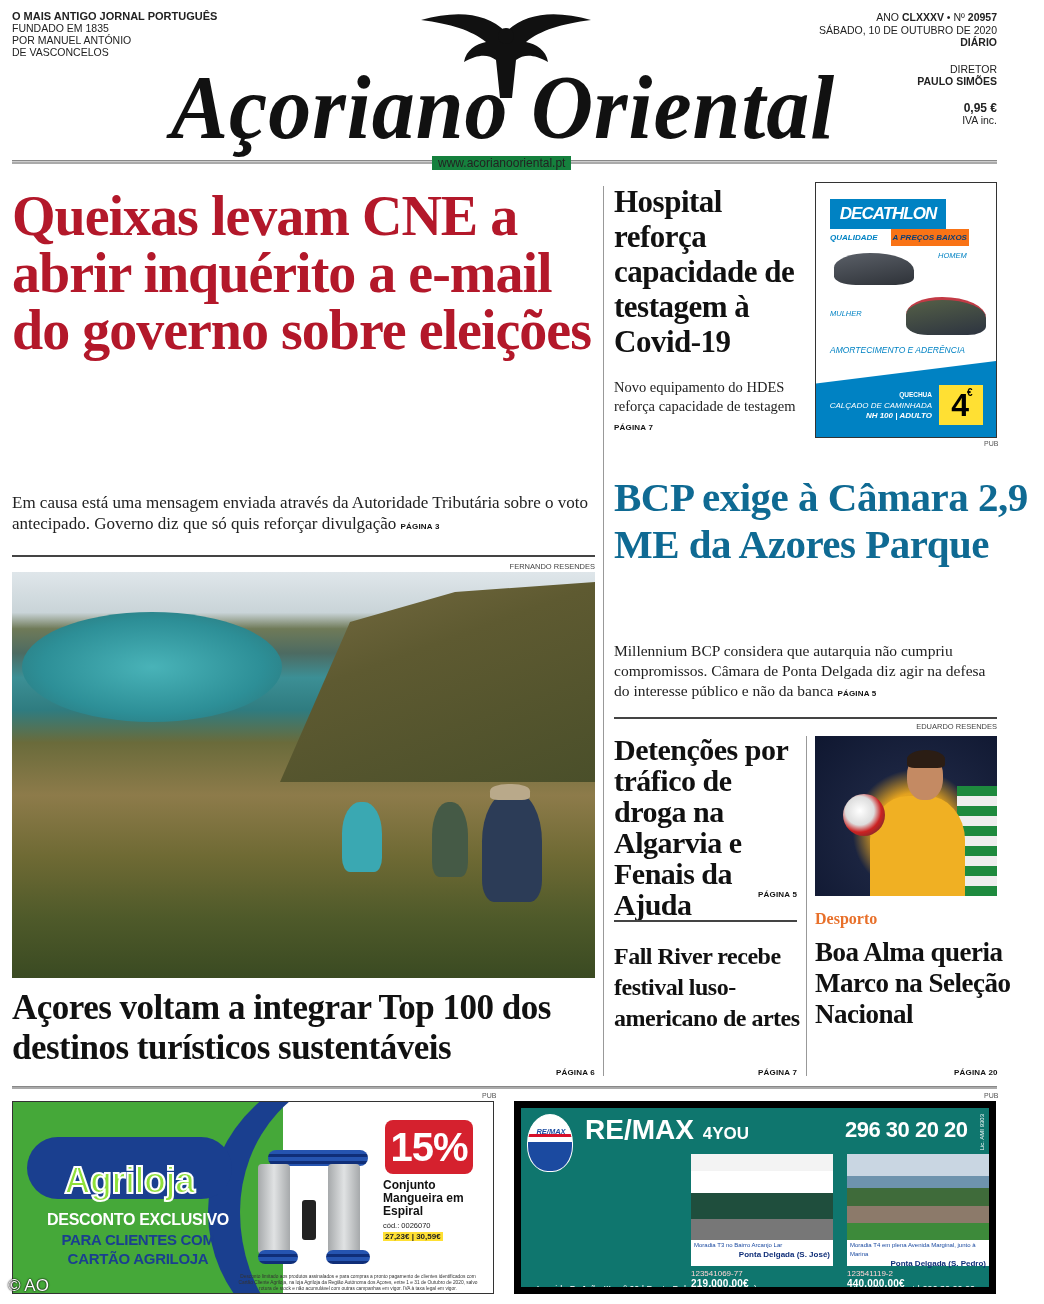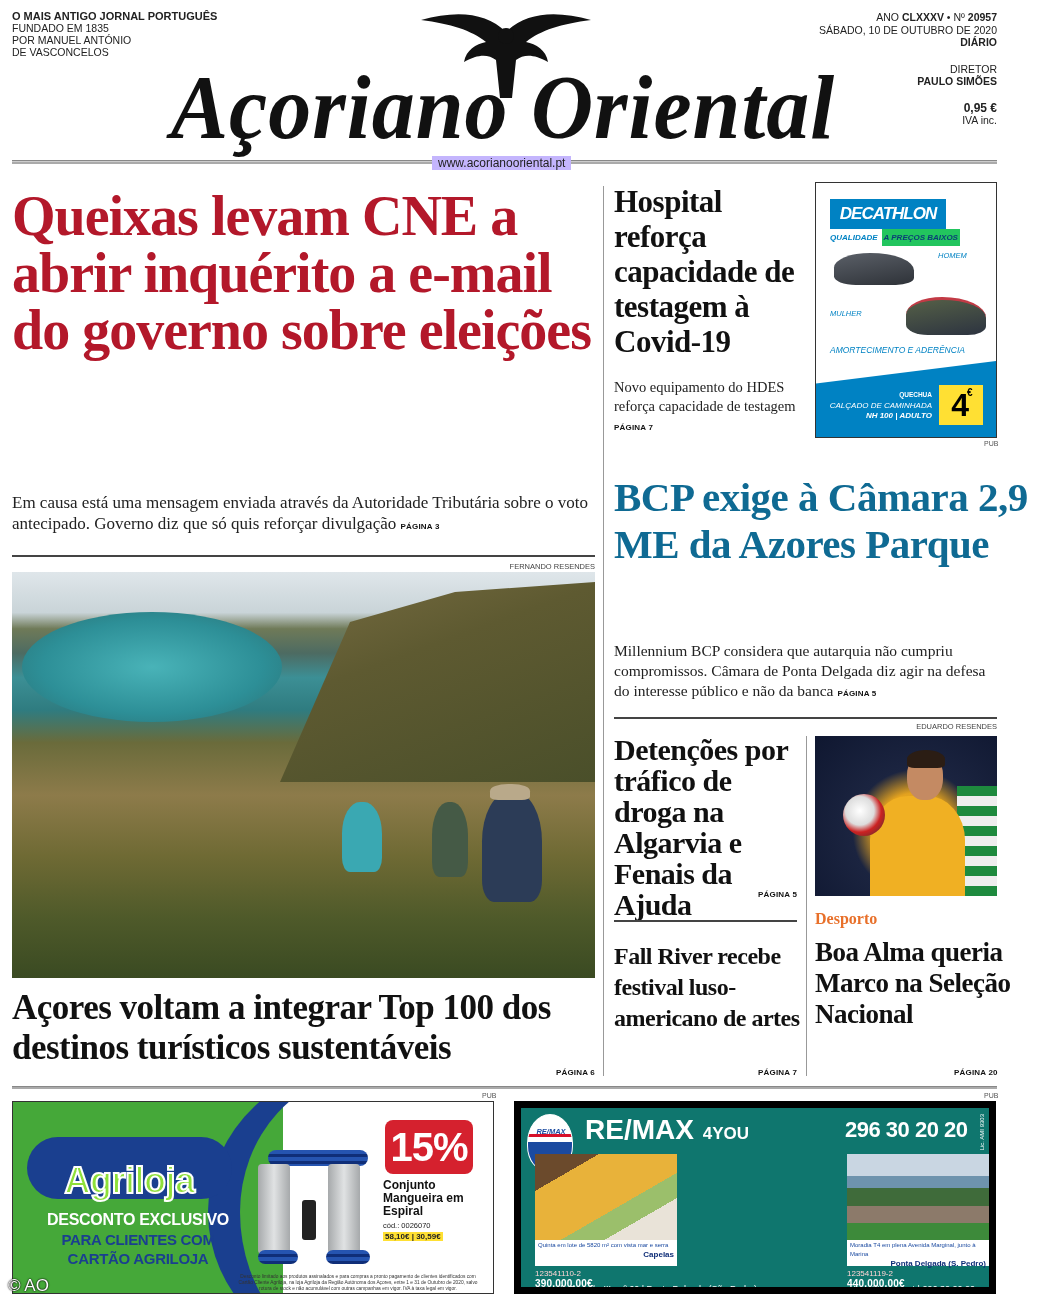--- a/index.html
+++ b/index.html
@@ -7,21 +7,21 @@
 .abs{position:absolute}
 .serif{font-family:"Liberation Serif","DejaVu Serif",serif}
 
 .mh-left{left:12px;top:10px;font-size:10.5px;line-height:12px;color:#222}
 .mh-left b{display:block;font-weight:700;font-size:11px}
 .mh-right{right:47px;top:11px;text-align:right;font-size:10.5px;line-height:12.5px;color:#222}
 .mh-right b{font-weight:700}
 .logo{left:98px;top:30px;width:810px;height:112px}
 .logo-text{position:absolute;left:0;top:38px;width:100%;text-align:center;font-family:"Liberation Serif","DejaVu Serif",serif;font-weight:700;font-size:86px;line-height:80px;letter-spacing:1px;color:#111;font-style:italic;transform:scaleY(1.05)}
 .rule{height:4px;border-top:1px solid #888;border-bottom:2px solid #aaa;background:#ccc}
-.url{left:432px;top:156px;font-size:12px;background:#c4b5fd;padding:0 6px;color:#222}
+.url{left:432px;top:156px;font-size:12px;background:#15803d;padding:0 6px;color:#222}
 
 .vline{background:#999;width:1px}
 .hline{background:#444;height:2px}
 .headline-red{color:#b3182a;font-family:"Liberation Serif","DejaVu Serif",serif;font-weight:700;font-size:56px;line-height:57px;letter-spacing:-1px}
 .dek{font-family:"Liberation Serif","DejaVu Serif",serif;font-size:17px;line-height:21px;color:#222}
 .pg{font-family:"Liberation Sans",sans-serif;font-weight:700;font-size:8px;letter-spacing:0.2px;text-transform:uppercase;color:#111}
 .credit{font-size:7.5px;color:#444;text-transform:uppercase}
 .h-black{font-family:"Liberation Serif","DejaVu Serif",serif;font-weight:700;color:#111;letter-spacing:-0.5px}
 .h-blue{color:#0f6a93;font-family:"Liberation Serif","DejaVu Serif",serif;font-weight:700;font-size:41px;line-height:47px;letter-spacing:-0.5px}
 
@@ -33,21 +33,21 @@
 .photo-gk{left:815px;top:736px;width:182px;height:160px;background:radial-gradient(circle at 55% 60%,#f1b52a 0%,#e3a21f 28%,#1b2440 45%,#0f1730 100%);overflow:hidden}
 .gk-body{position:absolute;left:55px;top:60px;width:95px;height:110px;background:#f0b023;border-radius:40% 40% 10% 10%}
 .gk-head{position:absolute;left:92px;top:18px;width:36px;height:46px;background:#c48a63;border-radius:45%}
 .gk-hair{position:absolute;left:92px;top:14px;width:38px;height:18px;background:#2b1d14;border-radius:50% 50% 20% 20%}
 .gk-ball{position:absolute;left:28px;top:58px;width:42px;height:42px;background:radial-gradient(circle at 40% 40%,#fff 0%,#ddd 40%,#c22 60%,#333 100%);border-radius:50%}
 .gk-green{position:absolute;right:0;top:50px;width:40px;height:110px;background:repeating-linear-gradient(180deg,#1e8a3e 0 10px,#eee 10px 20px)}
 
 .ad-dec{left:815px;top:182px;width:182px;height:256px;border:1px solid #333;background:#fff;overflow:hidden}
 .dec-logo{position:absolute;left:14px;top:16px;width:116px;height:30px;background:#0082c3;color:#fff;font-weight:900;font-size:17px;line-height:30px;text-align:center;letter-spacing:-1px;font-style:italic}
 .dec-qual{position:absolute;left:14px;top:50px;font-size:8px;font-weight:700;font-style:italic;color:#0082c3}
-.dec-prec{background:#22c55e;color:#0b3e76;padding:4px 2px;margin-left:4px}
+.dec-prec{background:#f97316;color:#0b3e76;padding:4px 2px;margin-left:13px}
 .dec-homem{position:absolute;left:122px;top:68px;font-size:7.5px;font-style:italic;color:#0082c3}
 .dec-mulher{position:absolute;left:14px;top:126px;font-size:7.5px;font-style:italic;color:#0082c3}
 .shoe1{position:absolute;left:18px;top:70px;width:80px;height:32px;background:linear-gradient(170deg,#5b6068,#2e3238);border-radius:50% 60% 25% 30%}
 .shoe2{position:absolute;left:90px;top:114px;width:80px;height:38px;background:linear-gradient(170deg,#556047,#2c3340);border-radius:50% 60% 25% 30%;border-top:3px solid #c23a45}
 .dec-amort{position:absolute;left:14px;top:162px;font-size:8.5px;font-weight:400;font-style:italic;color:#0082c3}
 .dec-band{position:absolute;left:0;top:178px;width:100%;height:80px;background:#0082c3;clip-path:polygon(0 28%,100% 0,100% 100%,0 100%)}
 .dec-que{position:absolute;right:64px;top:208px;font-size:6.5px;font-weight:700;color:#fff}
 .dec-calc{position:absolute;right:64px;top:218px;font-size:8px;font-style:italic;color:#fff;text-align:right;line-height:10px}
 .dec-price{position:absolute;right:13px;top:202px;width:44px;height:40px;background:#ffe033;color:#000;font-weight:900;font-size:32px;line-height:40px;text-align:center;letter-spacing:-2px}
 .dec-price sup{font-size:10px;vertical-align:top;line-height:16px}
@@ -217,45 +217,45 @@
     <div class="coil" style="left:10px;top:0;width:100px;height:16px"></div>
     <div class="can" style="left:0;top:14px"></div>
     <div class="can" style="left:70px;top:14px"></div>
     <div class="coil" style="left:0;top:100px;width:40px;height:14px"></div>
     <div class="coil" style="left:68px;top:100px;width:44px;height:14px"></div>
     <div style="position:absolute;left:44px;top:50px;width:14px;height:40px;background:#222;border-radius:3px"></div>
   </div>
   <div class="agri-15">15%</div>
   <div class="agri-prod" style="width:100px">Conjunto Mangueira em Espiral</div>
   <div class="agri-cod">cód.: 0026070</div>
-  <div class="agri-price">58,10€ | 30,59€</div>
+  <div class="agri-price">27,23€ | 30,59€</div>
   <div class="agri-small">Desconto limitado aos produtos assinalados e para compras a pronto pagamento de clientes identificados com Cartão Cliente Agriloja, na loja Agriloja da Região Autónoma dos Açores, entre 1 e 31 de Outubro de 2020, salvo rotura de stock e não acumulável com outras campanhas em vigor. IVA à taxa legal em vigor.</div>
 </div>
 <div class="abs watermark">© AO</div>
 
 <div class="abs pub" style="left:984px;top:1092px">PUB</div>
 <div class="abs ad-remax">
   <div class="balloon">
     <div class="balloon-t">RE/MAX</div>
   </div>
   <div class="remax-title">
     <span style="font-size:28px">RE/MAX</span>
     <span>4YOU</span>
   </div>
   <div class="remax-phone">296 30 20 20</div>
   <div class="remax-lic">Lic. AMI 9303</div>
 
-  <div class="listing" style="left:14px">
-    <div class="img" style="background:linear-gradient(150deg,#6b4a2c 0 22%,#e8b23a 22% 60%,#9bbf6b 60% 75%,#e9e3d8 75%)"></div>
+  <div class="listing" style="left:170px">
+    <div class="img" style="background:linear-gradient(180deg,#f3f3f3 0 20%,#fff 20% 45%,#1f4e3d 45% 75%,#777 75%)"></div>
     <div class="cap">
-      <span>Quinta em lote de 5820 m² com vista mar e serra</span>
-      <b>Capelas</b>
+      <span>Moradia T3 no Bairro Arcanjo Lar</span>
+      <b>Ponta Delgada (S. José)</b>
     </div>
-    <div class="ref">123541110-2</div>
-    <div class="price">390.000,00€</div>
+    <div class="ref">123541069-77</div>
+    <div class="price">219.000,00€</div>
   </div>
   <div class="listing" style="left:326px">
     <div class="img" style="background:linear-gradient(180deg,#c9d6e2 0 25%,#6e93ad 25% 40%,#3f6b3a 40% 60%,#8c7a6a 60% 80%,#3d8a3a 80%)"></div>
     <div class="cap">
       <span>Moradia T4 em plena Avenida Marginal, junto à Marina</span>
       <b>Ponta Delgada (S. Pedro)</b>
     </div>
     <div class="ref">123541119-2</div>
     <div class="price">440.000,00€</div>
   </div>

